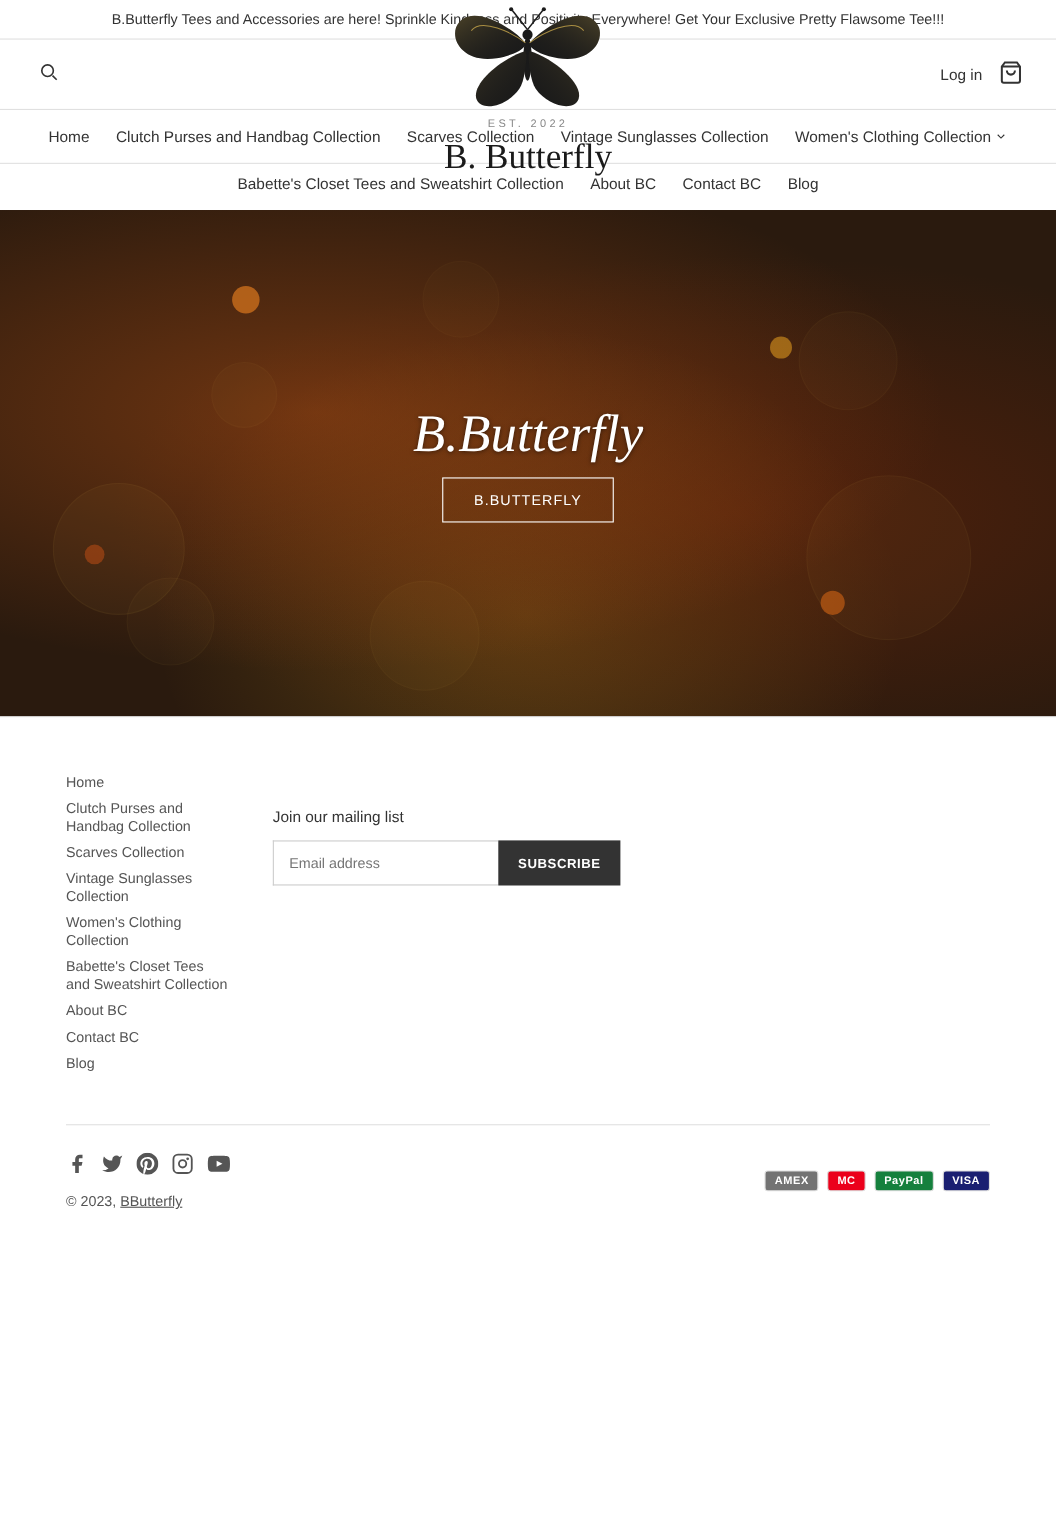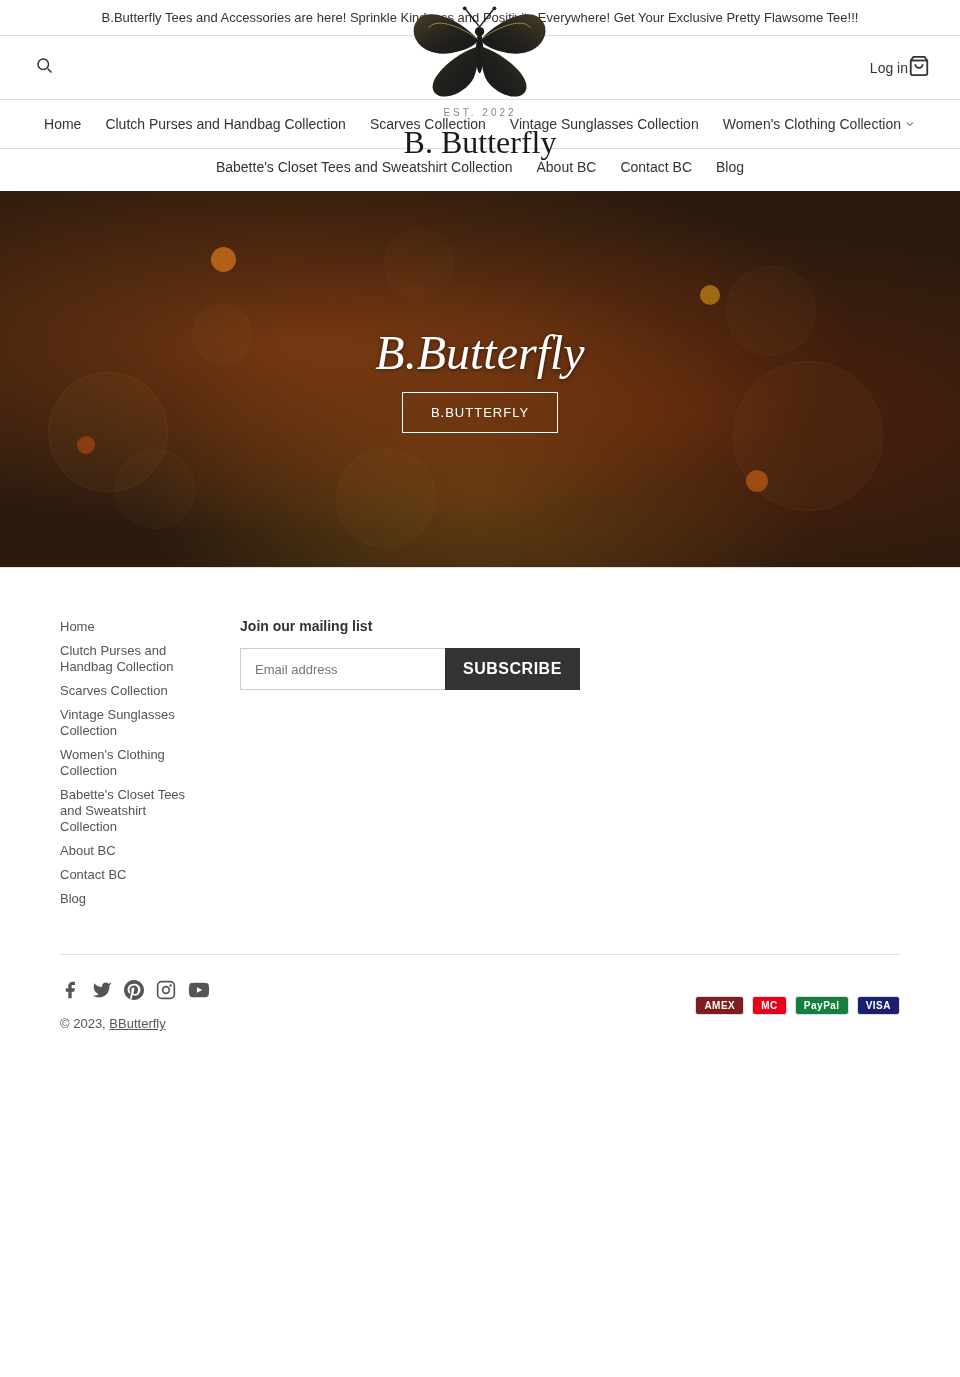--- a/index.html
+++ b/index.html
@@ -37,20 +37,21 @@
     }
     .header-logo {
       position: absolute;
       left: 50%;
       transform: translateX(-50%);
       text-align: center;
     }
     .header-right {
       display: flex;
       align-items: center;
+      gap: 15px;
     }
     .header-right a {
       text-decoration: none;
       color: #333;
       font-size: 14px;
     }
 
     
     .nav {
       display: flex;
@@ -75,21 +76,21 @@
       cursor: pointer;
       font-size: 14px;
       color: #333;
       padding: 4px 10px;
     }
 
     
     .hero {
       position: relative;
       width: 100%;
-      height: 376px;
+      height: 460px;
       overflow: hidden;
       display: flex;
       align-items: center;
       justify-content: center;
       background: #2a1a0e;
     }
     .hero-bg {
       position: absolute;
       inset: 0;
       background: 
@@ -168,43 +169,44 @@
       margin-bottom: 8px;
     }
     .footer-col ul li a {
       text-decoration: none;
       color: #555;
       font-size: 13px;
     }
 
     .mailing-list h4 {
       font-size: 14px;
-      font-weight: 700;
+      font-weight: 400;
       margin-bottom: 14px;
+      margin-top: 32px;
     }
     .email-form {
       display: flex;
       gap: 0;
       justify-content: flex-end;
     }
     .email-input {
       flex: 1;
       padding: 12px 14px;
       border: 1px solid #ccc;
       border-right: none;
       font-size: 13px;
       outline: none;
       color: #888;
     }
     .subscribe-btn {
       background: #333;
       color: #fff;
       border: none;
       padding: 12px 18px;
-      font-size: 16px;
+      font-size: 12px;
       letter-spacing: 0.5px;
       cursor: pointer;
       font-weight: 600;
     }
 
     
     .footer-bottom {
       display: flex;
       align-items: center;
       justify-content: space-between;
@@ -235,21 +237,21 @@
     .payment-badge {
       background: #f5f5f5;
       border: 1px solid #ddd;
       border-radius: 3px;
       padding: 3px 8px;
       font-size: 10px;
       font-weight: 700;
       color: #333;
       letter-spacing: 0.5px;
     }
-    .payment-badge.amex { background: #7f1d1d; color: #fff; }
+    .payment-badge.amex { background: #737373; color: #fff; }
     .payment-badge.mc { background: #EB001B; color: #fff; }
     .payment-badge.paypal { background: #15803d; color: #fff; }
     .payment-badge.visa { background: #1A1F71; color: #fff; }
 
     
     .logo-wrapper {
       text-align: center;
     }
     .logo-text-script {
       font-family: 'Brush Script MT', cursive, Georgia, serif;

